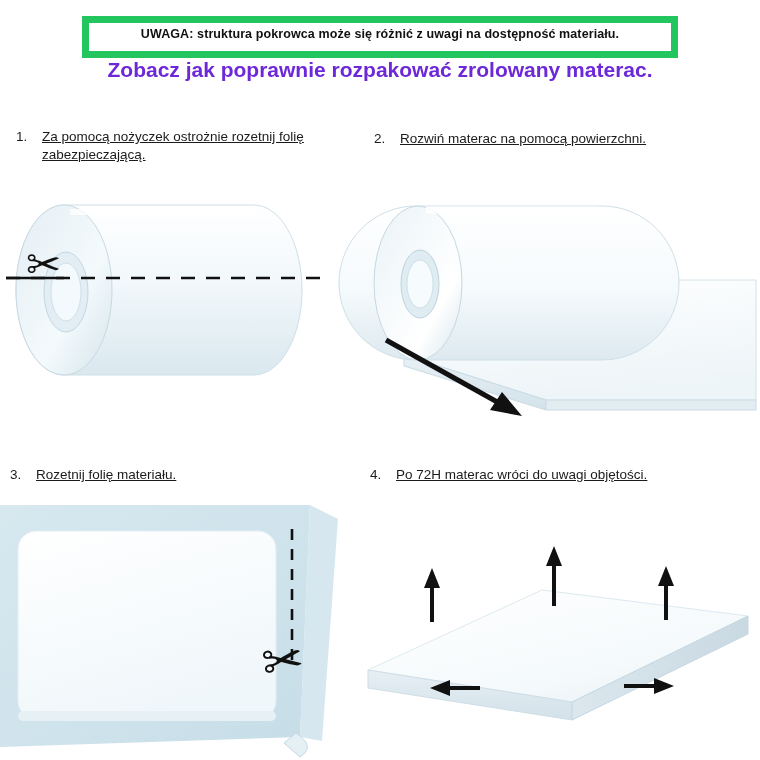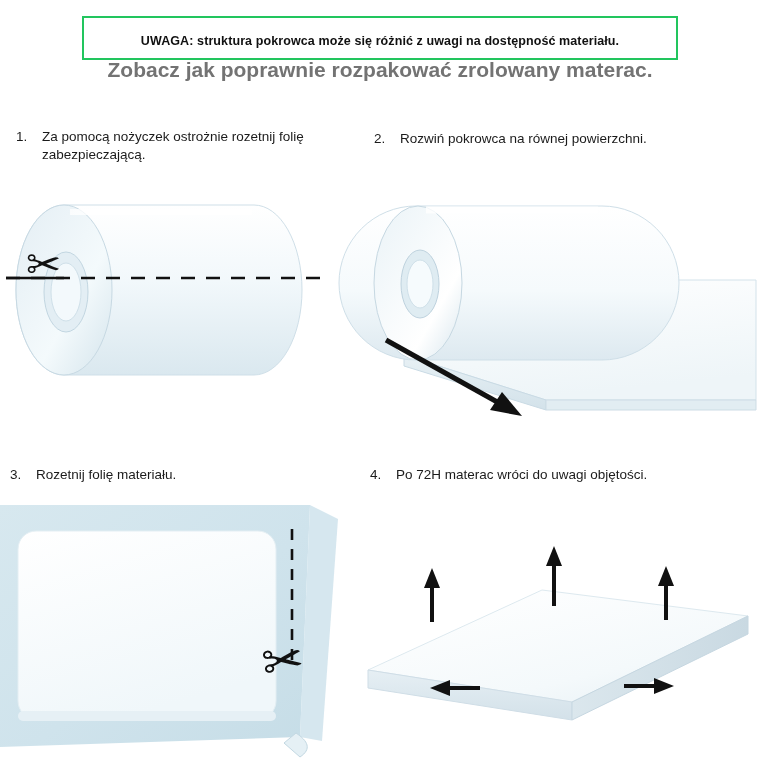--- a/index.html
+++ b/index.html
@@ -16,58 +16,59 @@
     position: relative;
   }
 
   
   .notice {
     position: absolute;
     left: 82px;
     top: 16px;
     width: 596px;
     box-sizing: border-box;
-    border: 2px solid #22c55e;
+    border: 7px solid #22c55e;
     background: #ffffff;
     text-align: center;
-    padding: 16px 8px 10px 8px;
+    padding: 4px 8px 10px 8px;
     font-size: 12.5px;
     font-weight: bold;
     letter-spacing: 0.1px;
     color: #111111;
   }
 
   
   .headline {
     position: absolute;
     left: 0;
     top: 58px;
     width: 760px;
     text-align: center;
     font-size: 21px;
     font-weight: bold;
-    color: #737373;
+    color: #6d28d9;
   }
 
   
   .step-caption {
     position: absolute;
     font-size: 13.5px;
     color: #1b1b1b;
     line-height: 1.35;
   }
   .step-caption .num {
     position: absolute;
     left: 0;
     top: 0;
     width: 26px;
   }
   .step-caption .txt {
     display: block;
     margin-left: 26px;
+    text-decoration: underline;
   }
 
   #cap1 { left: 16px;  top: 128px; width: 330px; }
   #cap2 { left: 374px; top: 130px; width: 360px; }
   #cap3 { left: 10px;  top: 466px; width: 330px; }
   #cap4 { left: 370px; top: 466px; width: 370px; }
 
   
   .panel { position: absolute; }
   #panel1 { left: 4px;   top: 180px; width: 340px; height: 230px; }
@@ -109,21 +110,21 @@
   <span>Zobacz jak poprawnie rozpakować zrolowany materac.</span>
 </div>
 
 <div class="step-caption" id="cap1">
   <span class="num">1.</span>
   <span class="txt">Za pomocą nożyczek ostrożnie rozetnij folię zabezpieczającą.</span>
 </div>
 
 <div class="step-caption" id="cap2">
   <span class="num">2.</span>
-  <span class="txt">Rozwiń pokrowca na równej powierzchni.</span>
+  <span class="txt">Rozwiń materac na pomocą powierzchni.</span>
 </div>
 
 <div class="step-caption" id="cap3">
   <span class="num">3.</span>
   <span class="txt">Rozetnij folię materiału.</span>
 </div>
 
 <div class="step-caption" id="cap4">
   <span class="num">4.</span>
   <span class="txt">Po 72H materac wróci do uwagi objętości.</span>

